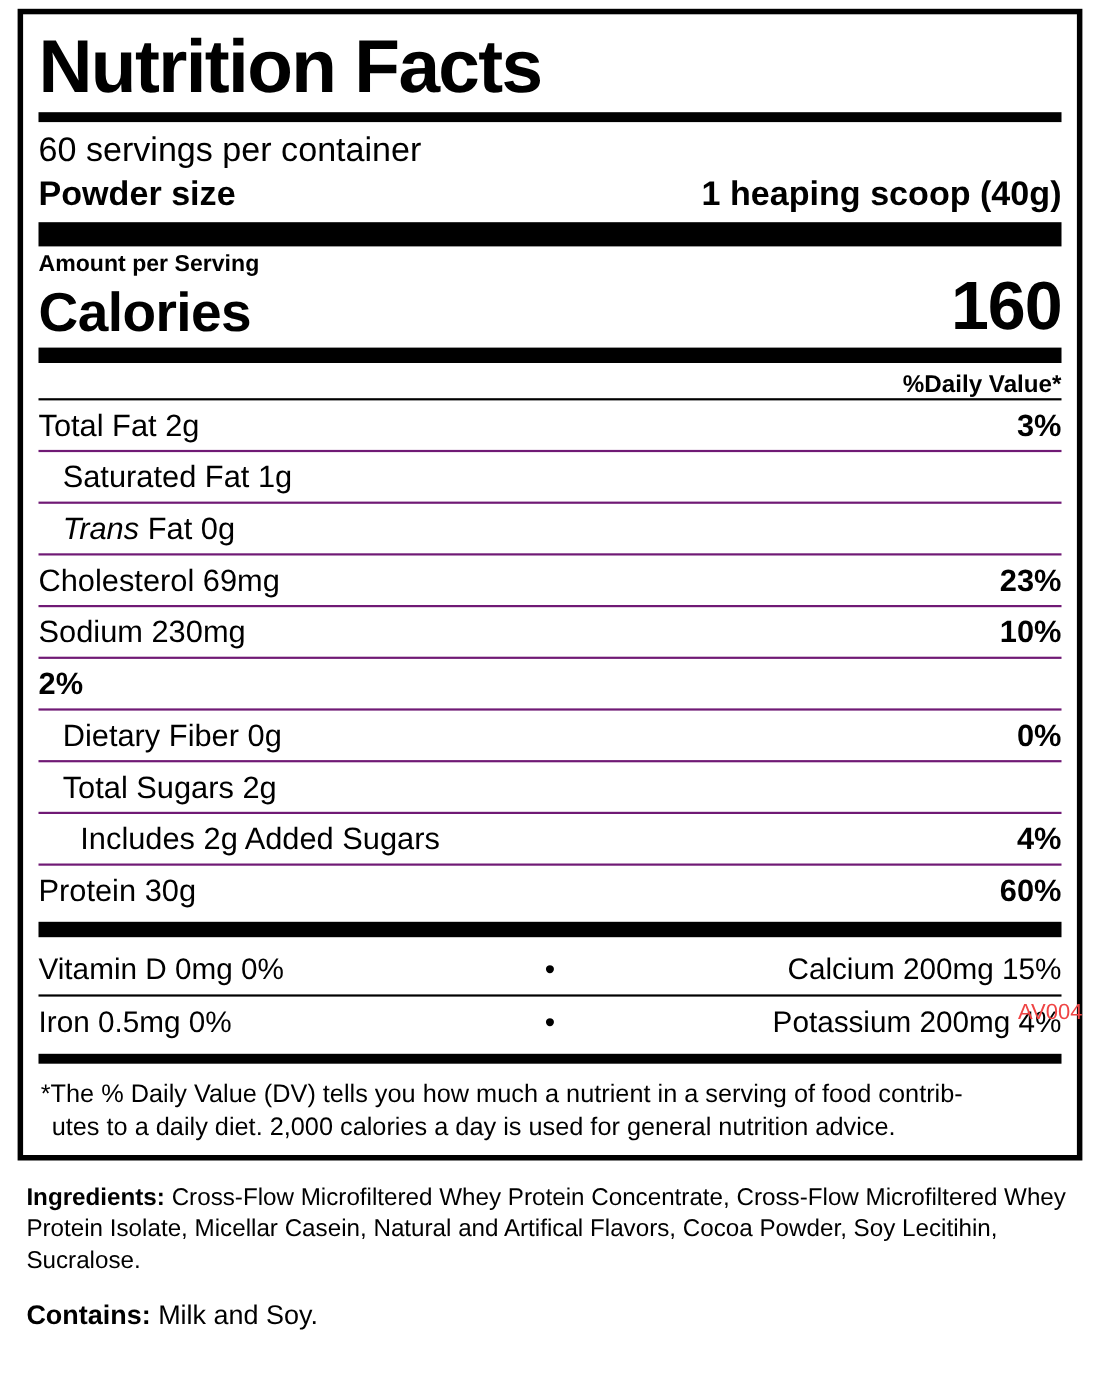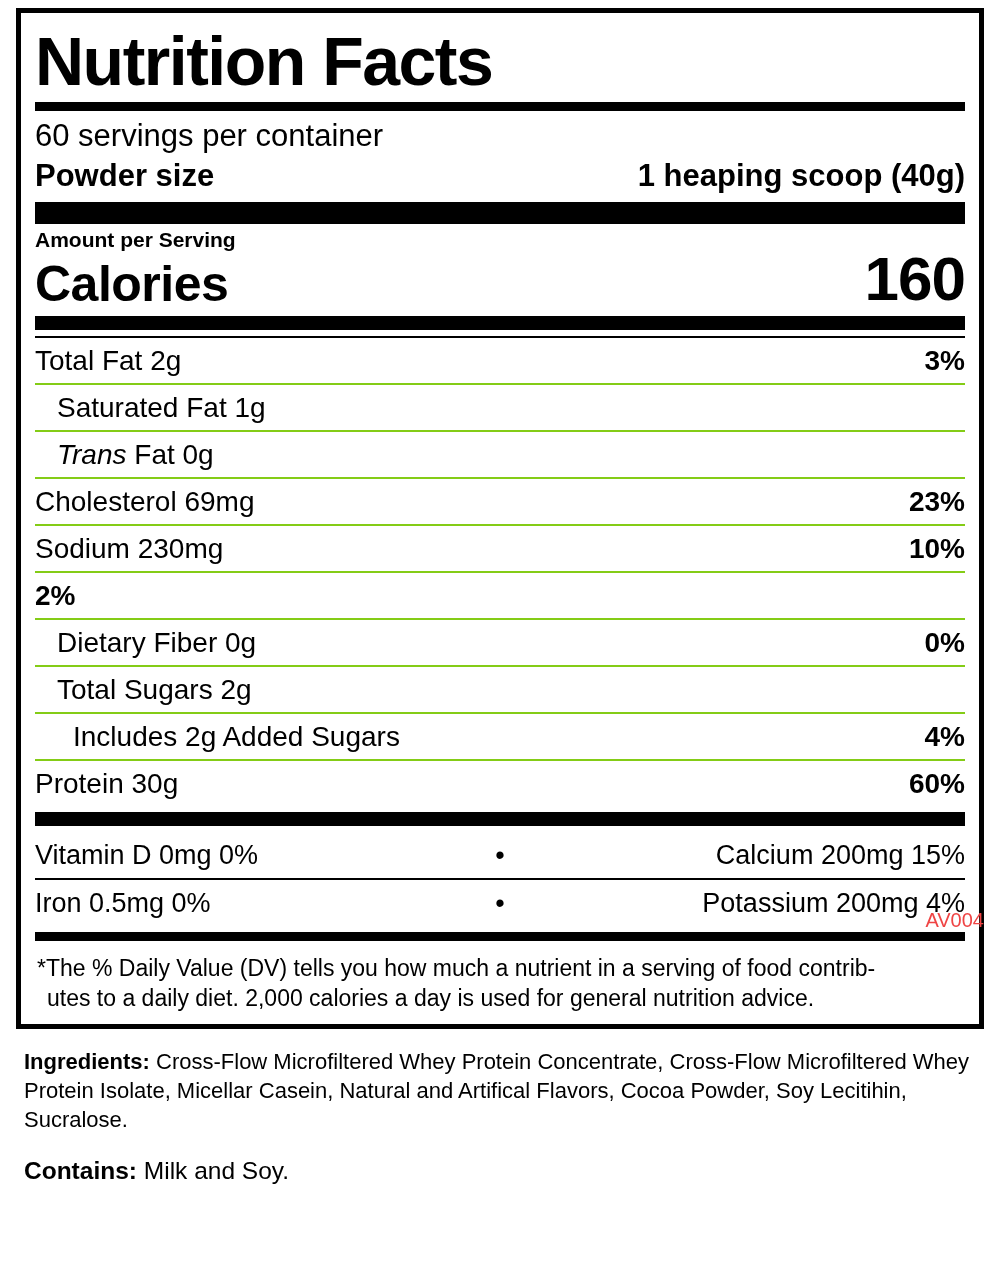--- a/index.html
+++ b/index.html
@@ -83,21 +83,21 @@
     font-size: 22px;
     font-weight: 700;
     margin: 2px 0 0 0;
   }
   .nrow {
     display: flex;
     justify-content: space-between;
     align-items: baseline;
     font-size: 28px;
     padding: 7px 0 6px 0;
-    border-top: 2px solid #84cc16;
+    border-top: 2px solid #701a75;
   }
   .nrow.first { border-top: 2px solid #000; }
   .nrow b { font-weight: 400; }
   .indent1 { padding-left: 22px; }
   .indent2 { padding-left: 38px; }
   .nrow .pct { font-weight: 700; }
   .italic { font-style: italic; font-weight: 700; margin-top: 11px; }
 
   .vitamins .vrow {
     display: flex;
@@ -159,20 +159,21 @@
 
     <div class="amount-per">Amount per Serving</div>
 
     <div class="calorie-row">
       <span class="calorie-label">Calories</span>
       <span class="calorie-value">160</span>
     </div>
 
     <div class="rule-heavy"></div>
 
+    <div class="dv-header">%Daily Value*</div>
 
     <div class="nutrients">
 
       <div class="nrow first">
         <span><b>Total Fat</b> <span>2g</span></span>
         <span class="pct">3%</span>
       </div>
 
       <div class="nrow indent1">
         <span><span>Saturated Fat</span> <span>1g</span></span>

